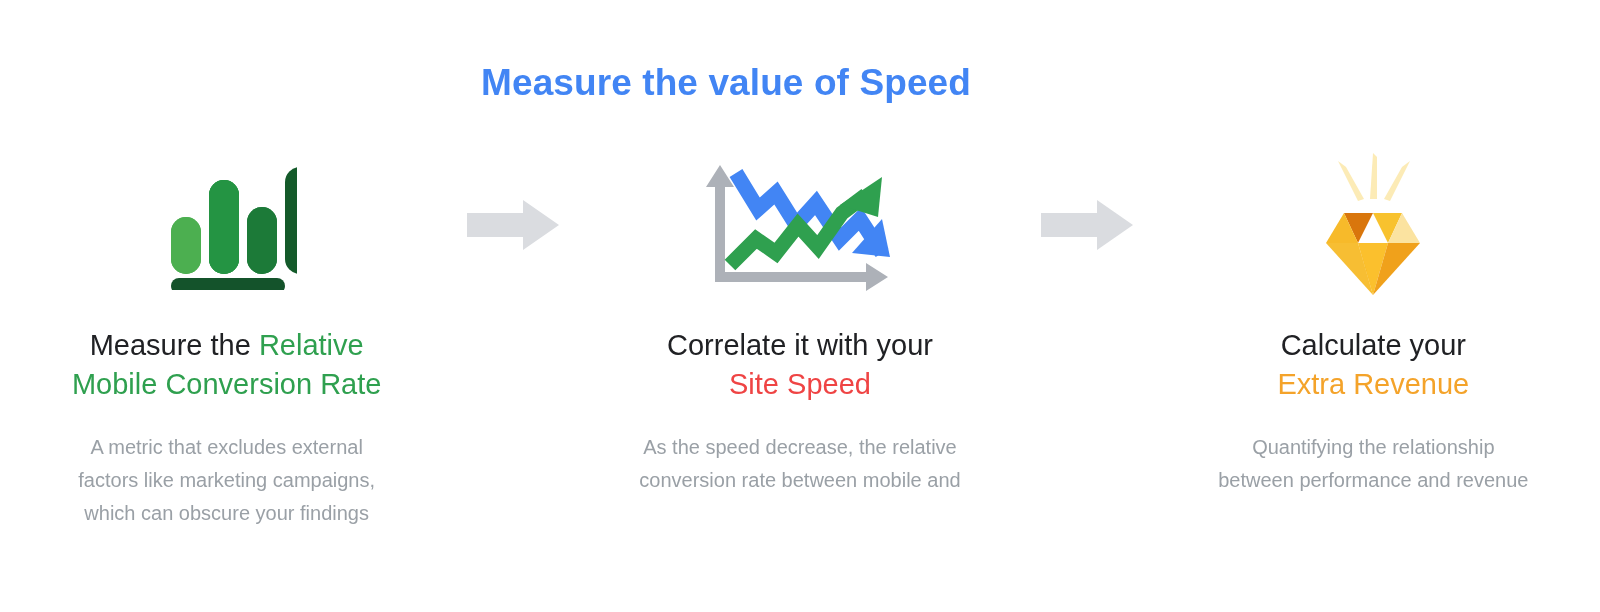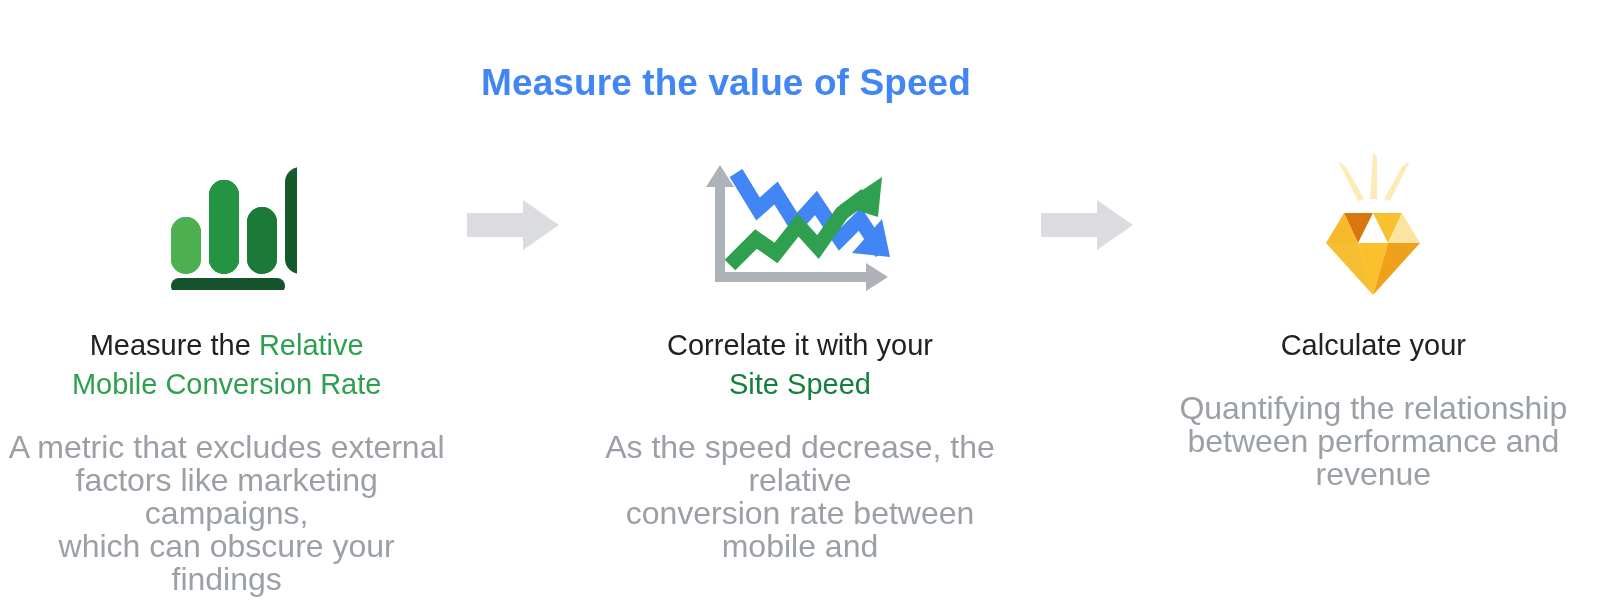--- a/index.html
+++ b/index.html
@@ -70,27 +70,27 @@
 
   .heading {
     margin-top: 26px;
     text-align: center;
     font-size: 29px;
     line-height: 39px;
     color: #202124;
     max-width: 440px;
   }
   .heading .accent-green { color: #2FA04F; }
-  .heading .accent-blue  { color: #15803d; }
+  .heading .accent-blue  { color: #ef4444; }
   .heading .accent-orange{ color: #F4A32A; }
 
   .desc {
     margin-top: 27px;
     text-align: center;
-    font-size: 32px;
+    font-size: 20px;
     line-height: 33px;
     color: #9AA0A6;
     max-width: 450px;
   }
 
   .desc-line { display: block; }
 </style>
 </head>
 <body>
 
@@ -178,20 +178,21 @@
             <polygon points="104,62 122,92 90,92" fill="#FBE3A0"></polygon>
             <polygon points="28,92 60,92 75,144" fill="#F7BE33"></polygon>
             <polygon points="60,92 90,92 75,144" fill="#FBC02D"></polygon>
             <polygon points="90,92 122,92 75,144" fill="#F0A11B"></polygon>
             <polygon points="60,92 75,144 68,118" fill="#F6B61F"></polygon>
           </g>
         </svg>
       </div>
       <div class="heading">
         <span>Calculate your</span><br>
+        <span class="accent-orange">Extra Revenue</span>
       </div>
       <div class="desc">
         <span class="desc-line">Quantifying the relationship</span>
         <span class="desc-line">between performance and revenue</span>
       </div>
     </div>
 
   </div>
 </div>
 

